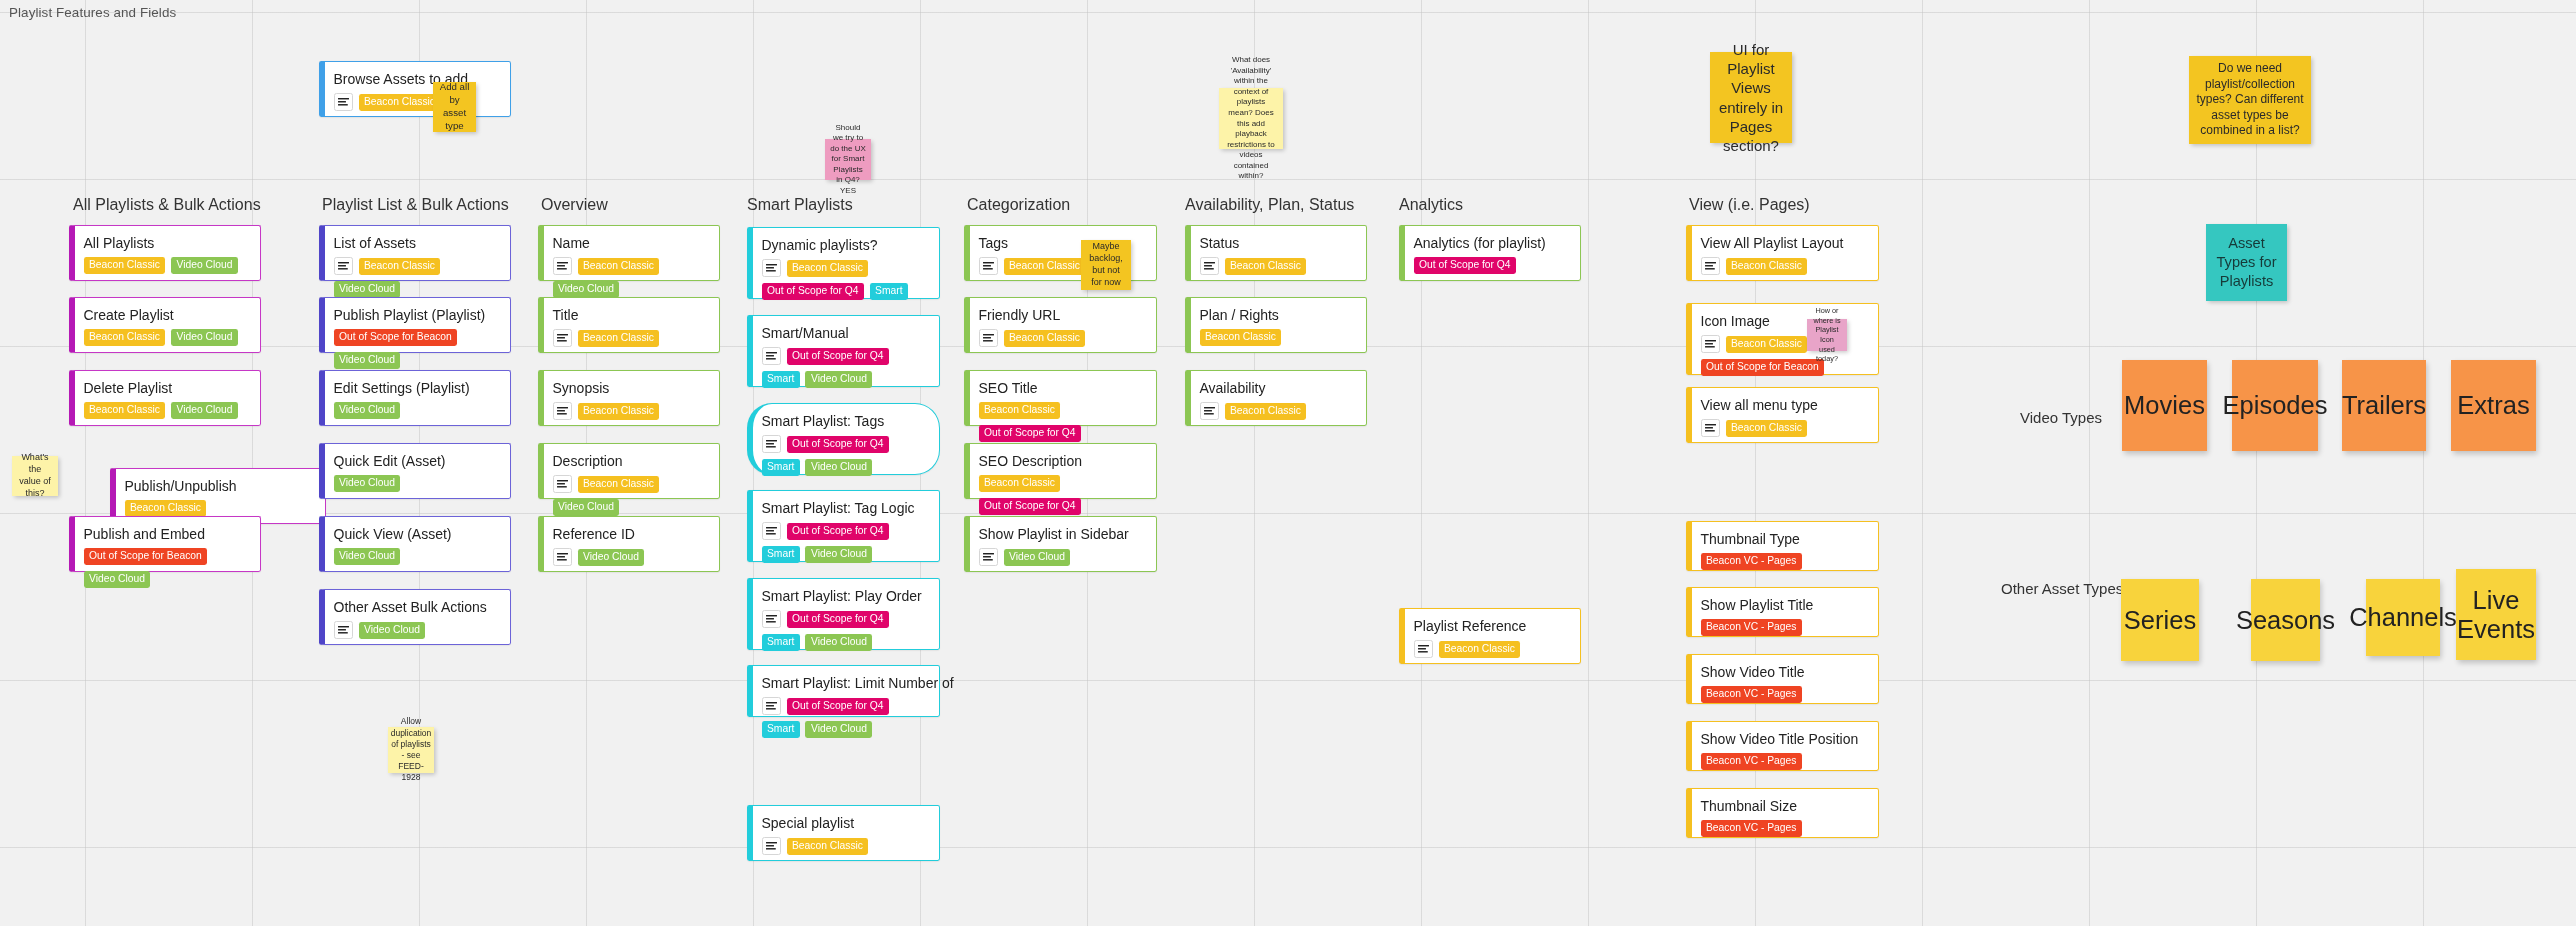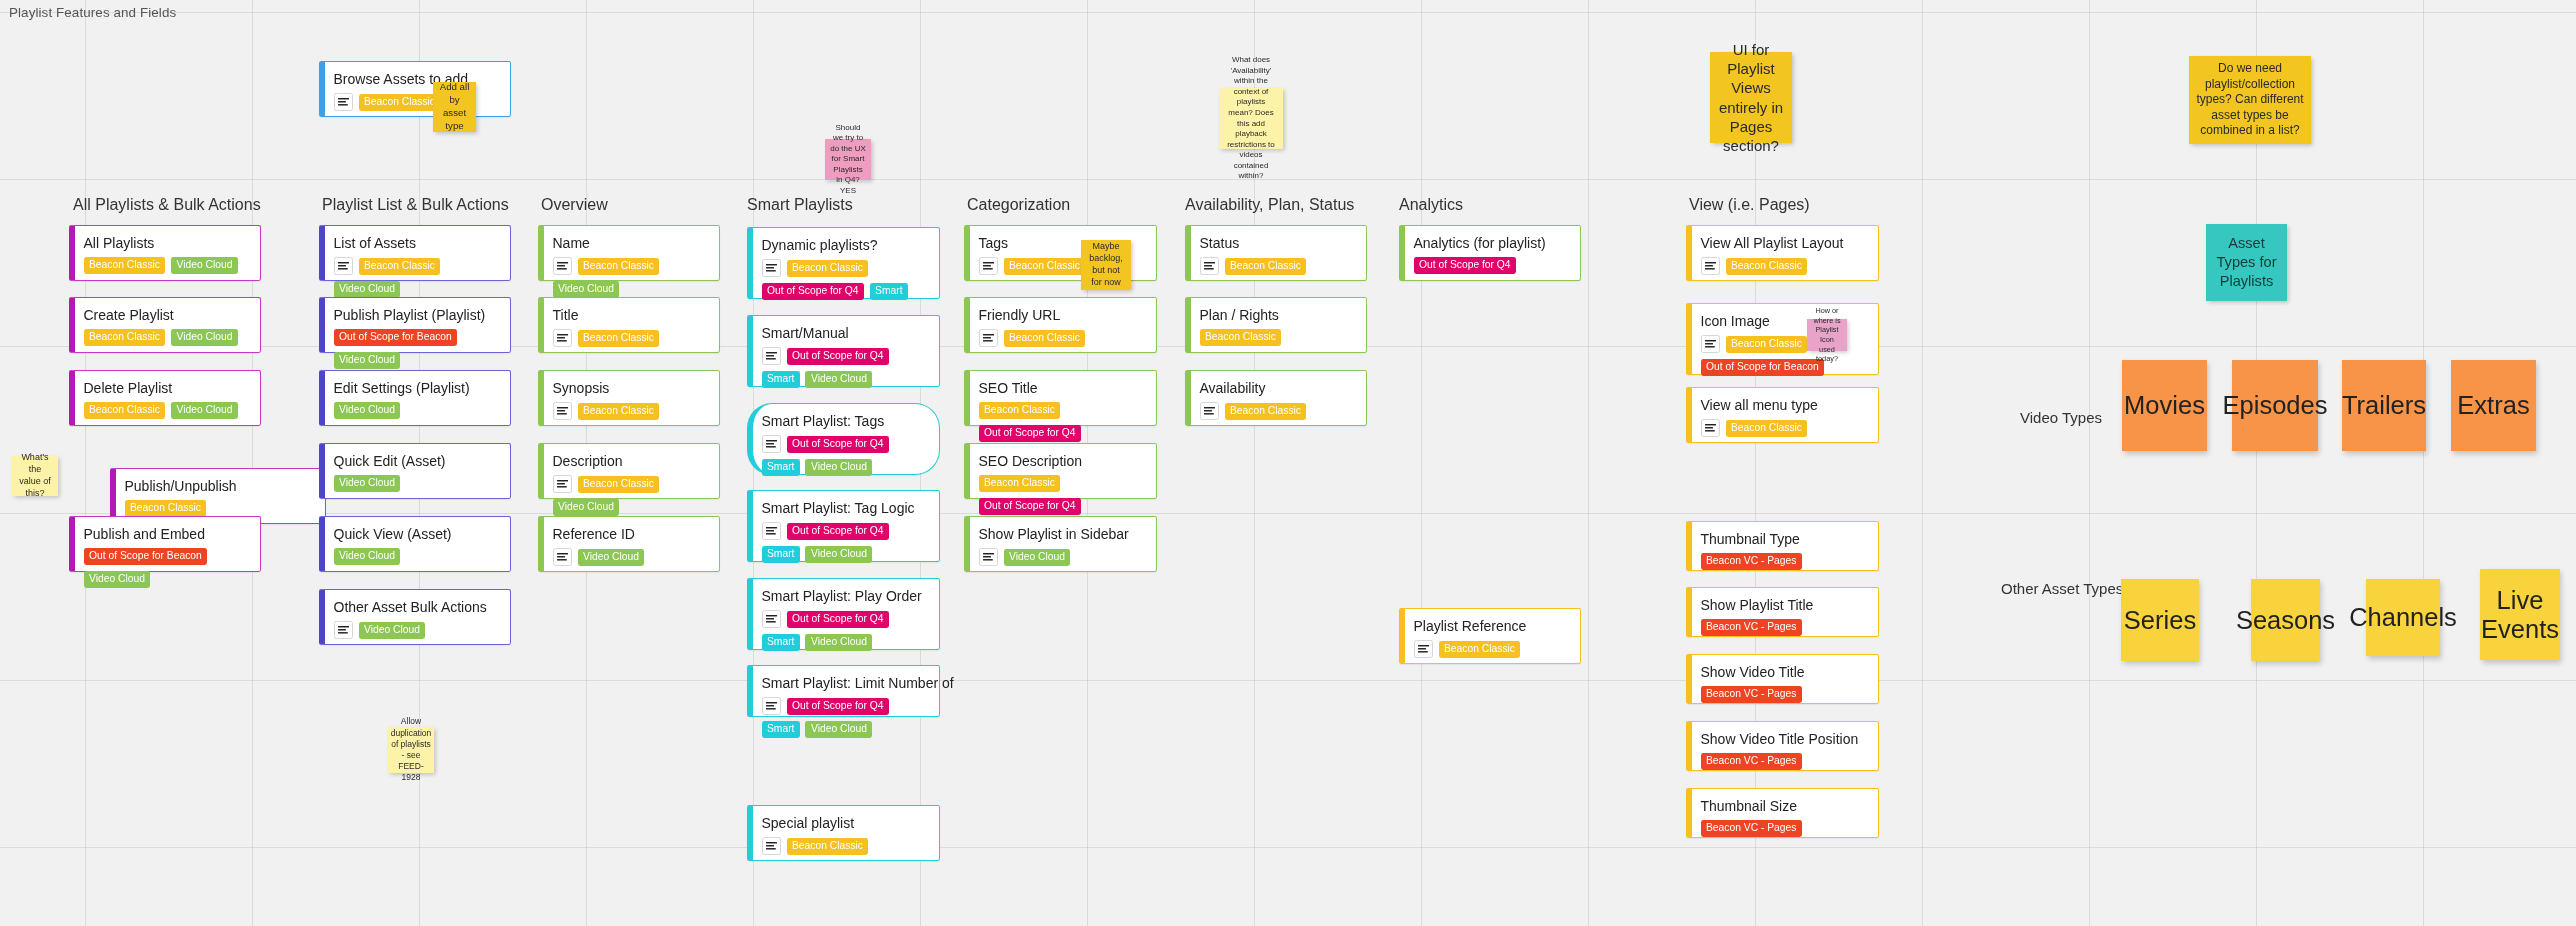--- a/index.html
+++ b/index.html
@@ -634,18 +634,18 @@
   <div class="row-label" style="left:2001px; top:580px;">Other Asset Types</div>
   <div class="asset-card asset-yellow" style="left:2121px; top:579px; width:78px; height:82px;">
     <span class="asset-label">Series</span>
   </div>
   <div class="asset-card asset-yellow" style="left:2251px; top:579px; width:69px; height:82px;">
     <span class="asset-label">Seasons</span>
   </div>
   <div class="asset-card asset-yellow" style="left:2366px; top:579px; width:74px; height:77px;">
     <span class="asset-label">Channels</span>
   </div>
-  <div class="asset-card asset-yellow" style="left:2456px; top:569px; width:80px; height:91px;margin-left:24px;">
+  <div class="asset-card asset-yellow" style="left:2456px; top:569px; width:80px; height:91px;">
     <span class="asset-label">Live Events</span>
   </div>
 
 </div>
 
 
 </body></html>

